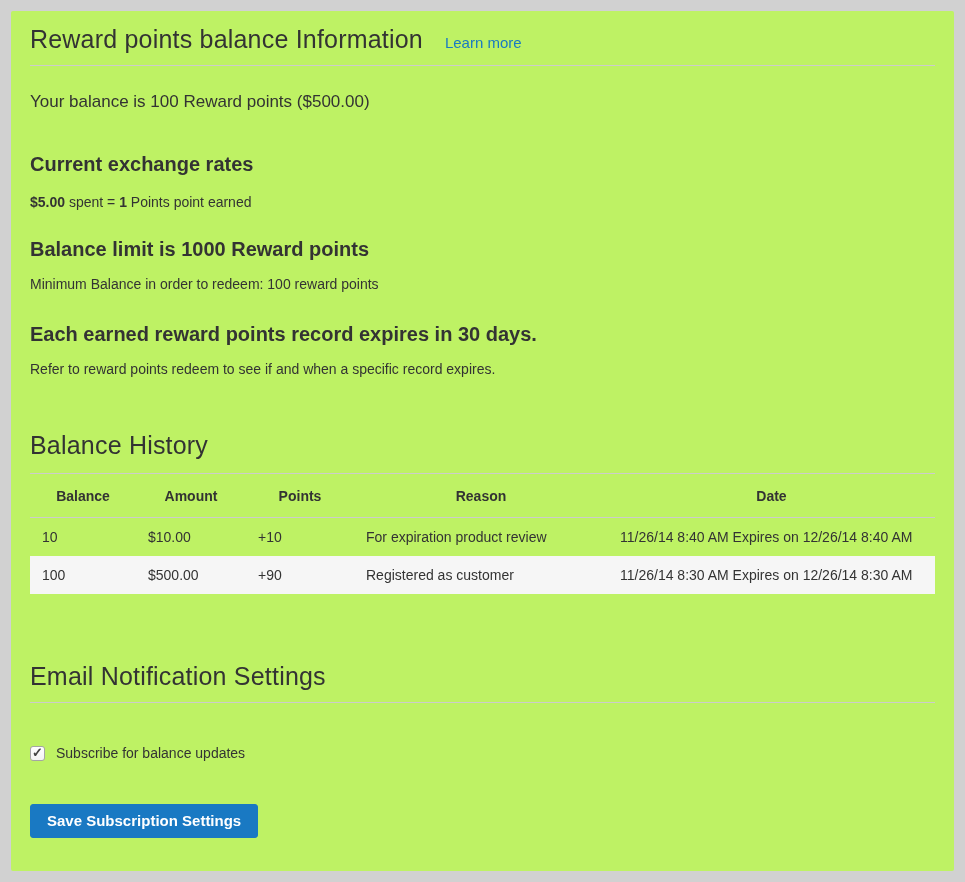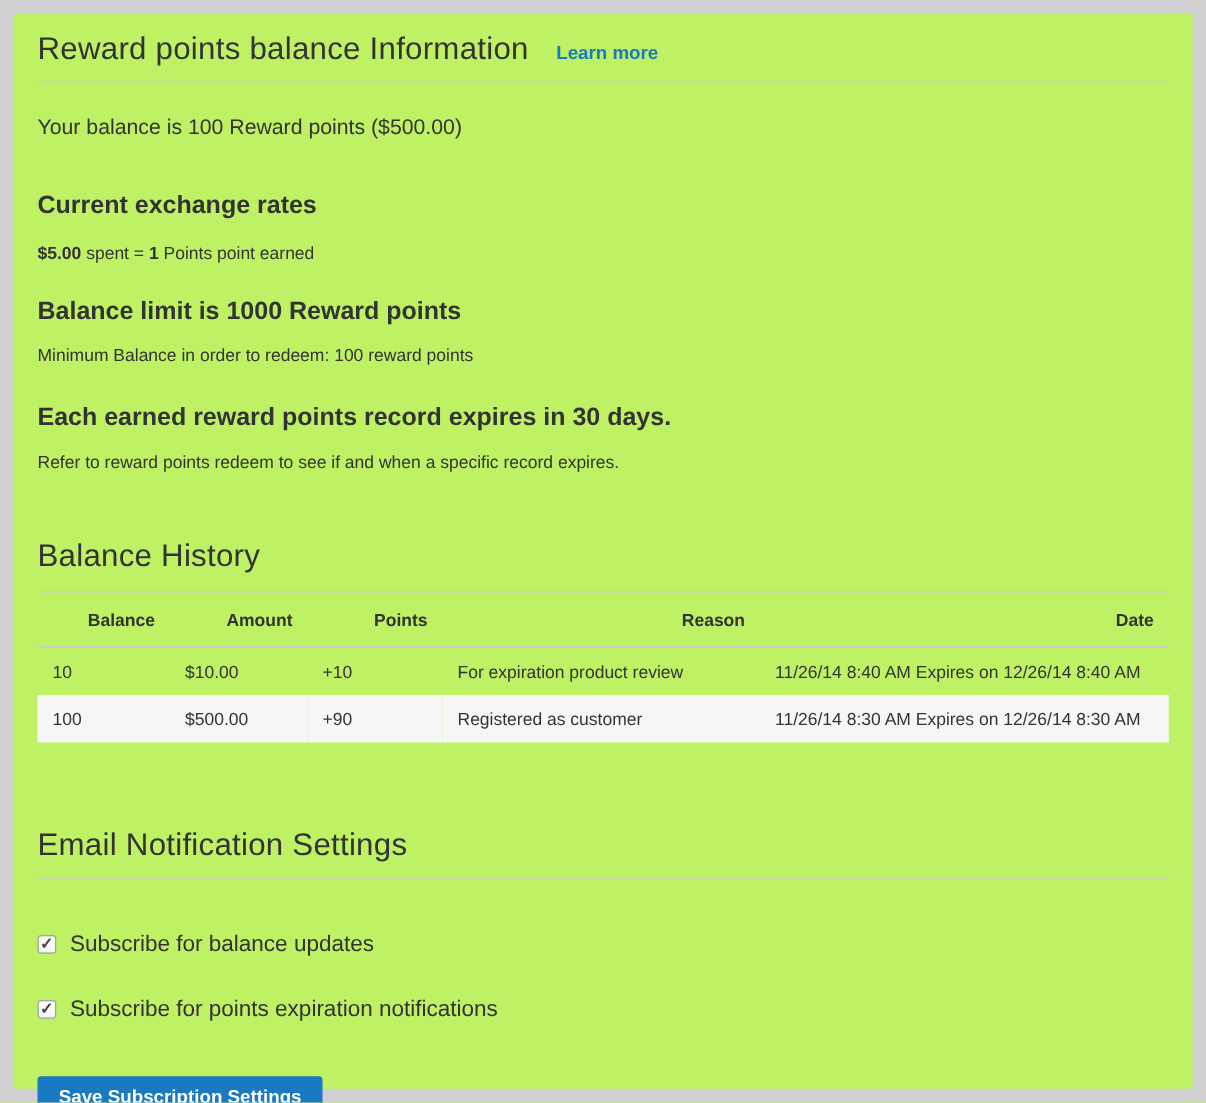--- a/index.html
+++ b/index.html
@@ -25,21 +25,20 @@
     font-weight: 300;
     color: #333333;
     letter-spacing: 0.2px;
   }
   a.learn-more {
     margin-left: 22px;
     font-size: 15px;
     color: #1979c3;
     text-decoration: none;
     cursor: pointer;
-    font-weight: bold;
   }
   .rule {
     border: none;
     border-top: 1px solid #cccccc;
     margin-top: 11px;
   }
   
   .balance-summary {
     margin-top: 26px;
     font-size: 17px;
@@ -74,21 +73,21 @@
   .history-title { margin-top: 54px; }
   
   table.history-table {
     margin-top: 13px;
     width: 100%;
     border-collapse: collapse;
     border-top: 1px solid #cccccc;
     font-size: 14px;
   }
   table.history-table th {
-    text-align: right;
+    text-align: center;
     font-weight: bold;
     color: #333333;
     padding: 14px 12px 13px 12px;
     border-bottom: 1px solid #cccccc;
   }
   table.history-table td {
     padding: 11px 12px;
     color: #333333;
   }
   tr.striped { background: #f6f6f6; }
@@ -116,21 +115,21 @@
     content: "\2713";
     position: absolute;
     left: 1px;
     top: -2px;
     font-size: 13px;
     font-weight: bold;
     color: #444444;
   }
   .checkbox-label {
     margin-left: 11px;
-    font-size: 18px;
+    font-size: 14px;
     color: #333333;
   }
   
   button.save-btn {
     margin-top: 43px;
     background: #1979c3;
     border: 1px solid #1979c3;
     border-radius: 3px;
     color: #ffffff;
     font-family: "Liberation Sans", sans-serif;
@@ -208,20 +207,16 @@
 
   
   <h2 class="section-title notif-title">Email Notification Settings</h2>
   <hr class="rule">
 
   <label class="checkbox-row first">
     <input type="checkbox" class="checkbox" checked="true" style="">
     <span class="checkbox-label">Subscribe for balance updates</span>
   </label>
 
-  <label class="checkbox-row">
-    <input type="checkbox" class="checkbox" checked="true" style="">
-    <span class="checkbox-label">Subscribe for points expiration notifications</span>
-  </label>
 
   <button class="save-btn">Save Subscription Settings</button>
 
 </div>
 
 </body></html>

